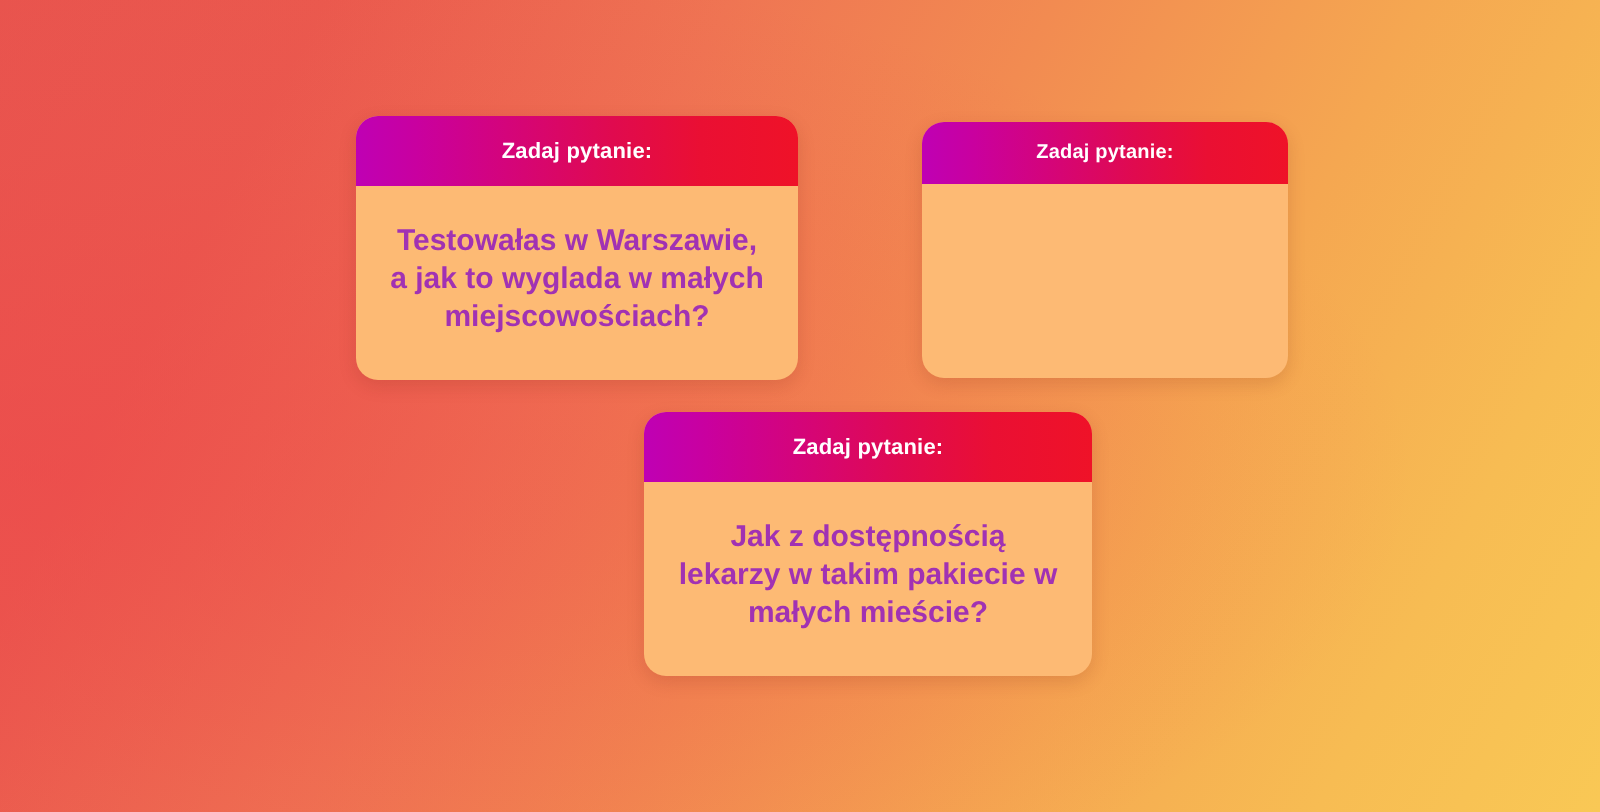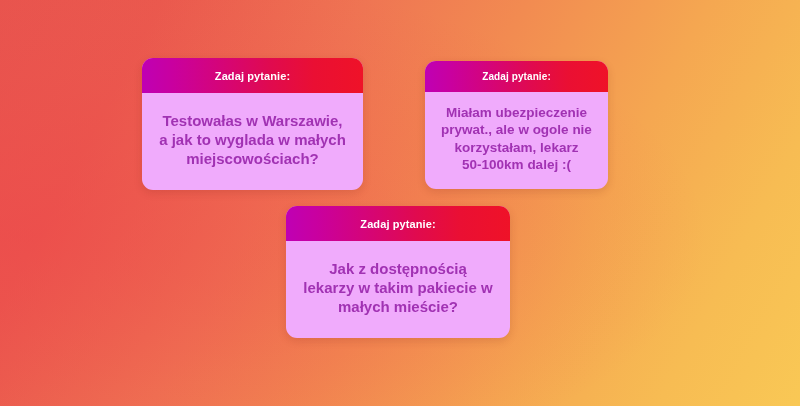--- a/index.html
+++ b/index.html
@@ -34,26 +34,27 @@
     pointer-events: none;
   }
 
   .canvas {
     position: absolute;
     inset: 0;
   }
 
   .qcard {
     position: absolute;
-    background: #f0abfc;
+    background: #fdba74;
     border-radius: 11px;
     overflow: hidden;
     box-shadow: 0 3px 9px rgba(120, 30, 20, 0.16);
     display: flex;
     flex-direction: column;
+    margin-left: 36px;
   }
 
   .qcard-header {
     background: linear-gradient(90deg,
         #bf00b4 0%,
         #c9009f 14%,
         #d4047b 34%,
         #e00a4f 58%,
         #ea0f33 78%,
         #ef1228 100%);
@@ -102,24 +103,20 @@
 
   <div class="qcard" id="card-1">
     <div class="qcard-header">Zadaj pytanie:</div>
     <div class="qcard-body">Testowałas w Warszawie,
 a jak to wyglada w małych
 miejscowościach?</div>
   </div>
 
   <div class="qcard" id="card-2">
     <div class="qcard-header">Zadaj pytanie:</div>
-    <div class="qcard-body">Miałam ubezpieczenie
-prywat., ale w ogole nie
-korzystałam, lekarz
-50-100km dalej :(</div>
   </div>
 
   <div class="qcard" id="card-3">
     <div class="qcard-header">Zadaj pytanie:</div>
     <div class="qcard-body">Jak z dostępnością
 lekarzy w takim pakiecie w
 małych mieście?</div>
   </div>
 
 </div>

